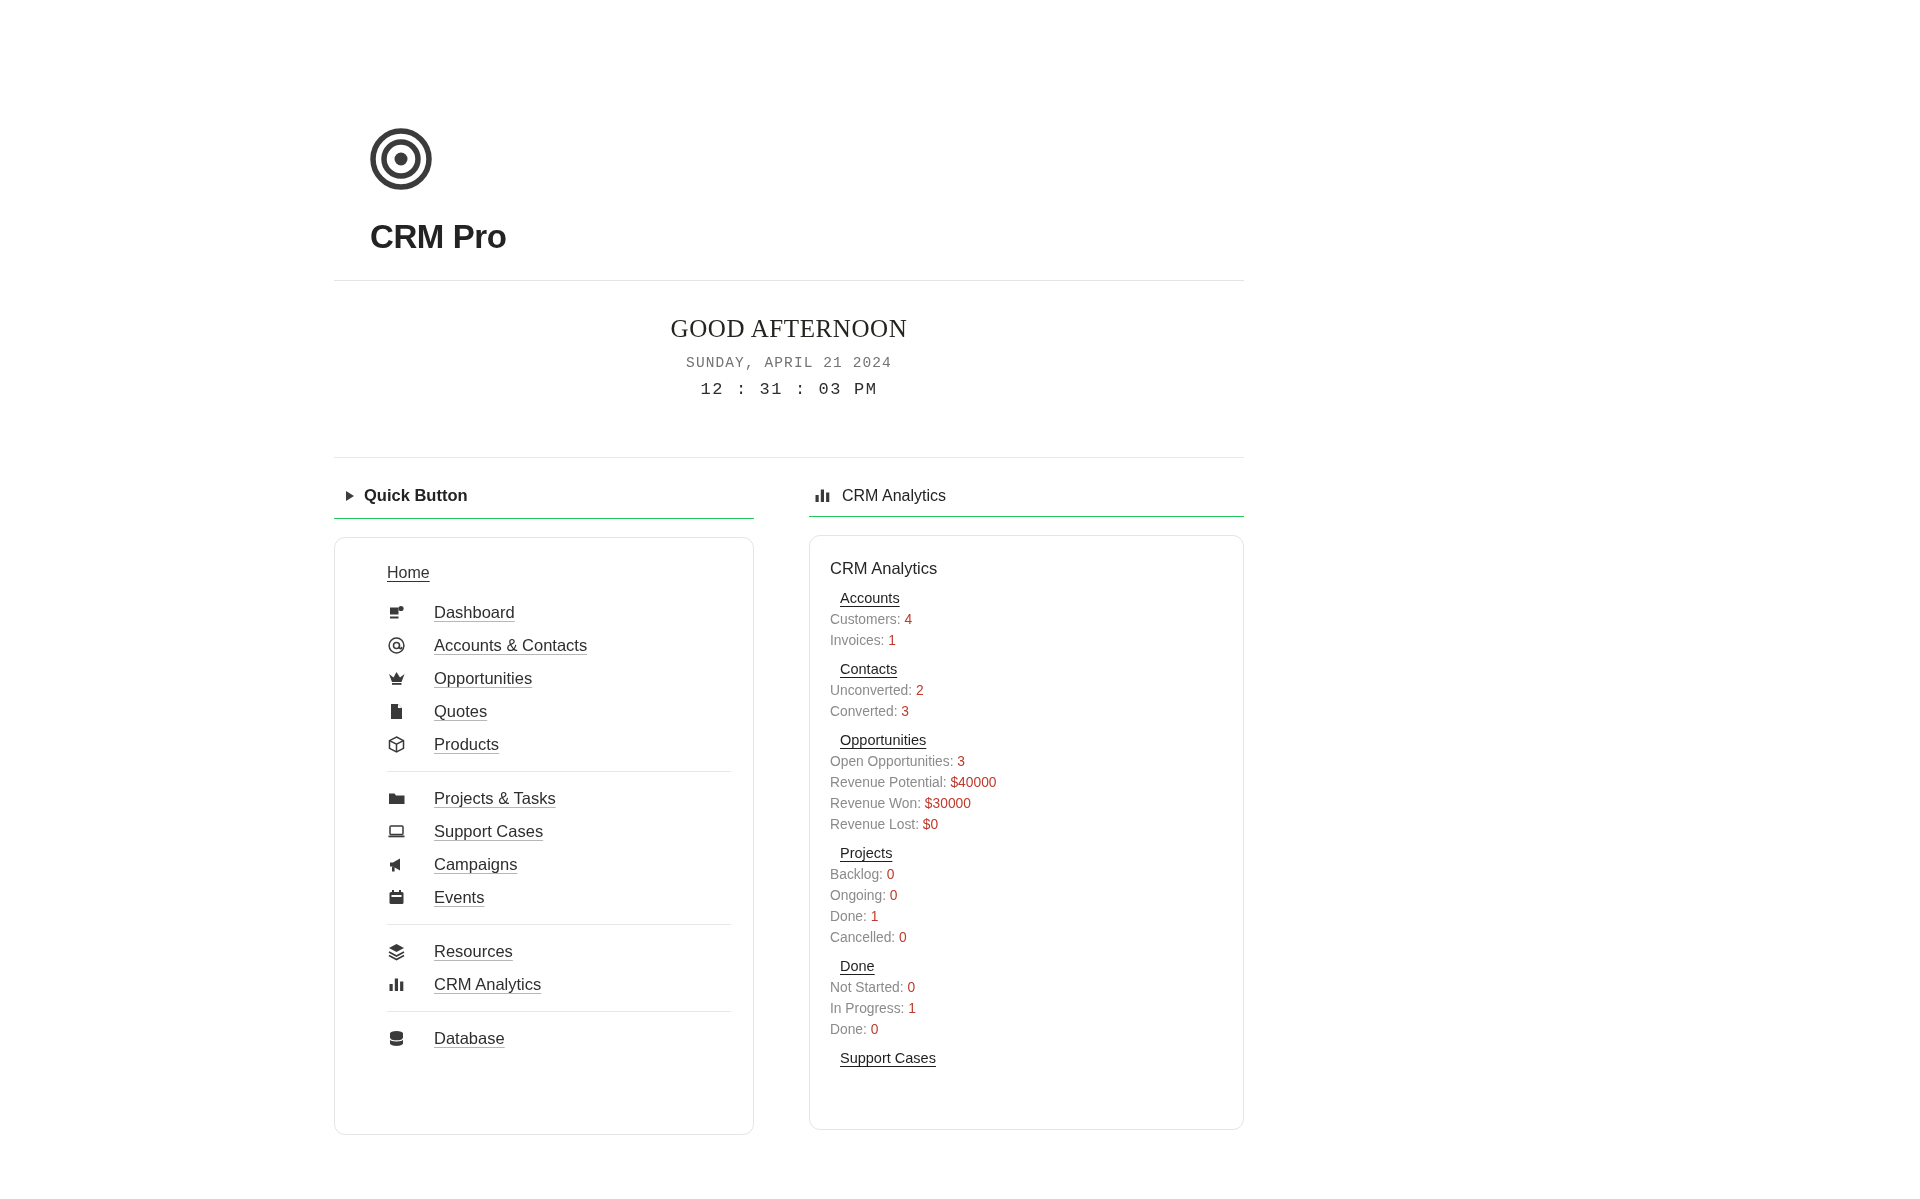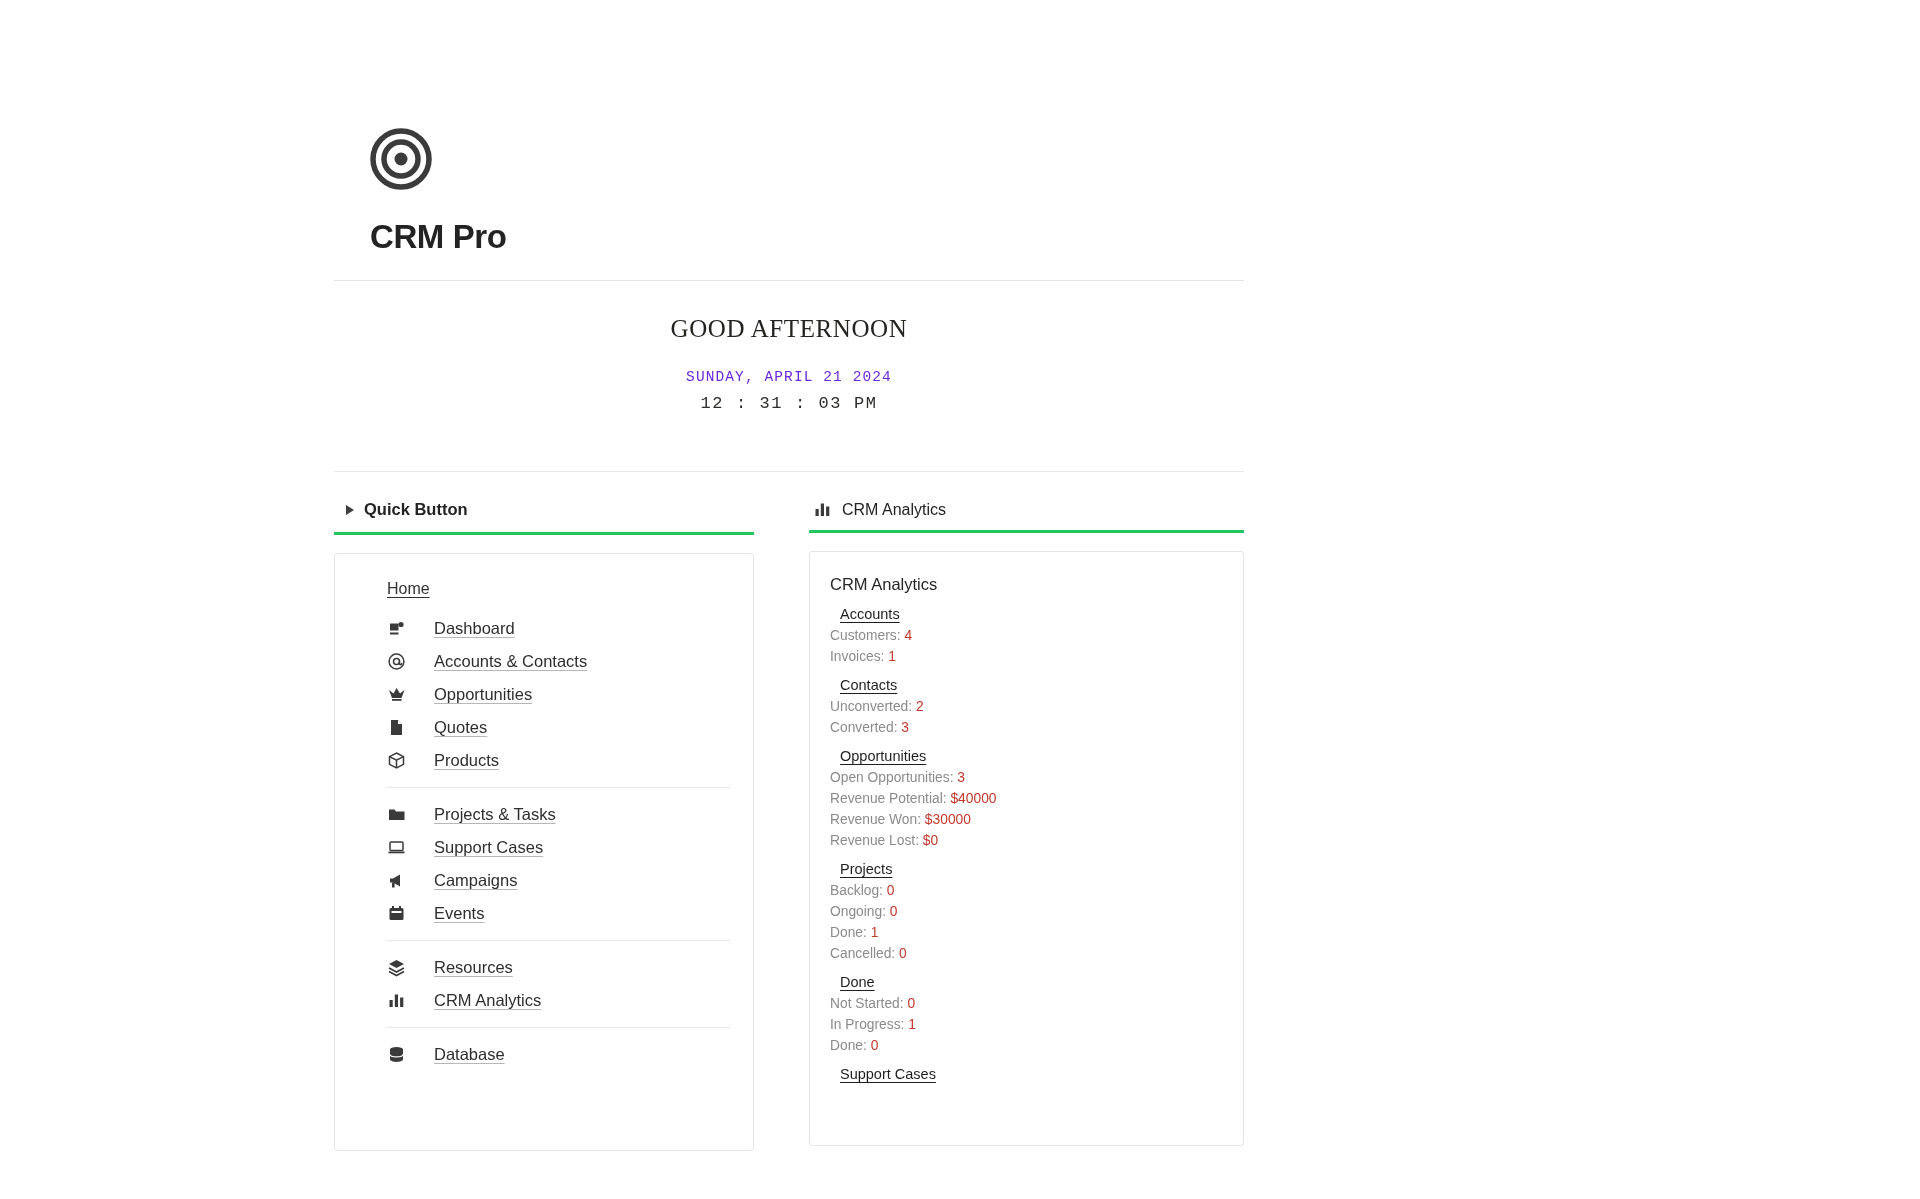--- a/index.html
+++ b/index.html
@@ -52,22 +52,22 @@
   .greeting {
     font-family: "Liberation Serif", serif;
     font-size: 25px;
     letter-spacing: 0.6px;
     color: #24241f;
   }
   .gdate {
     font-family: "Liberation Mono", monospace;
     font-size: 14.5px;
     letter-spacing: 1.1px;
-    margin-top: 26px;
-    color: #6d28d9;
+    margin-top: 12px;
+    color: #737373;
   }
   .gtime {
     font-family: "Liberation Mono", monospace;
     font-size: 17px;
     letter-spacing: 1.6px;
     margin-top: 9px;
     color: #2d2d2b;
   }
   .rule2 {
     border-top: 1px solid #ebe9e6;
@@ -81,21 +81,21 @@
     gap: 55px;
   }
   .col-left { width: 420px; }
   .col-right { width: 435px; }
 
   .col-head {
     display: flex;
     align-items: center;
     gap: 10px;
     padding: 0 0 13px 12px;
-    border-bottom: 3px solid #22c55e;
+    border-bottom: 1px solid #22c55e;
   }
   .col-head-right {
     padding-left: 4px;
     padding-bottom: 11px;
   }
   .col-head-title {
     font-size: 16.5px;
     font-weight: bold;
     color: #232323;
   }
@@ -104,21 +104,21 @@
     width: 0; height: 0;
     border-left: 8px solid #3d3d3d;
     border-top: 5.5px solid transparent;
     border-bottom: 5.5px solid transparent;
   }
 
   
   .panel {
     margin-top: 18px;
     border: 1px solid #e7e5e2;
-    border-radius: 3px;
+    border-radius: 11px;
     background: #fff;
   }
   .panel-left { padding: 26px 22px 10px 52px; min-height: 560px; }
   .panel-right { padding: 23px 22px 10px 20px; min-height: 560px; }
 
   .nav-home {
     font-size: 16px;
     color: #333;
     text-decoration: underline;
     text-underline-offset: 3px;

